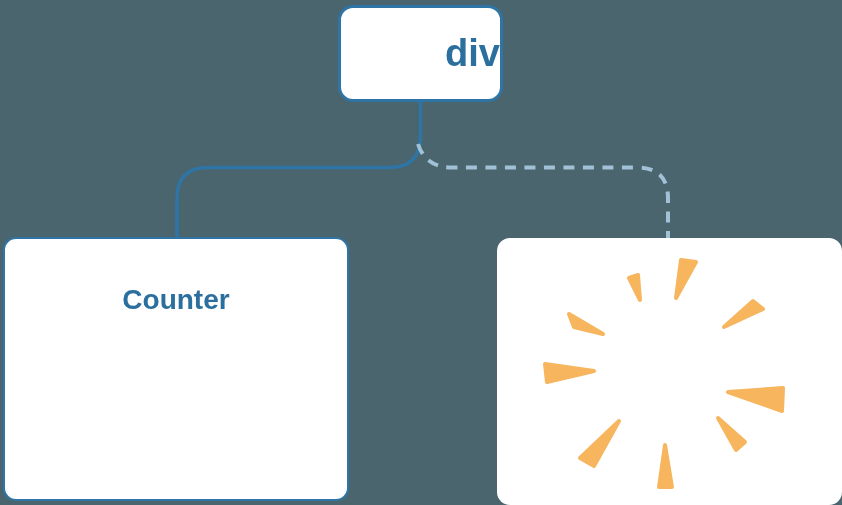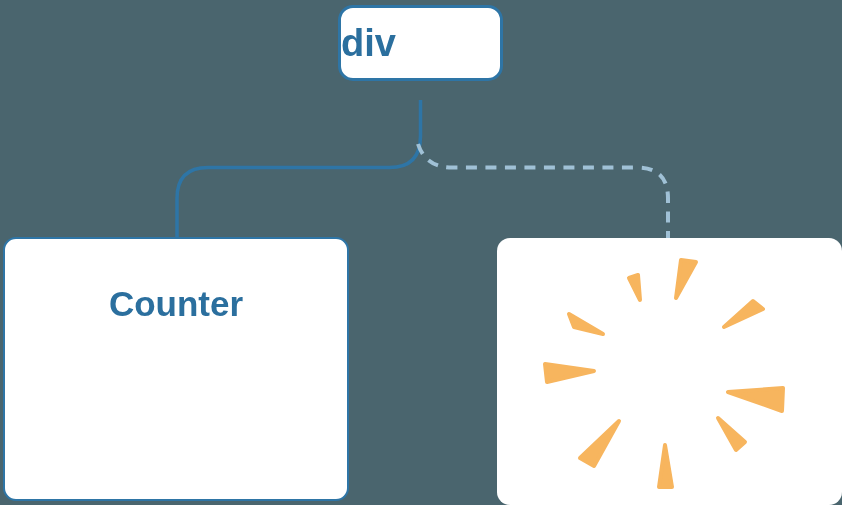--- a/index.html
+++ b/index.html
@@ -21,44 +21,44 @@
     width: 842px; height: 505px;
     pointer-events: none;
   }
   .node {
     position: absolute;
     background: #ffffff;
     box-sizing: border-box;
   }
   .node-root {
     left: 338px; top: 5px;
-    width: 165px; height: 76px;
+    width: 165px; height: 97px;
     border: 3px solid #2e75a6;
     border-radius: 15px;
     display: flex;
     align-items: center;
-    justify-content: flex-start;
+    justify-content: flex-end;
     color: #2b6f9e;
     font-size: 38px;
     font-weight: 600;
   }
   .node-counter {
     left: 3px; top: 237px;
     width: 346px; height: 264px;
     border: 2px solid #2e75a6;
     border-radius: 13px;
   }
   .counter-title {
     position: absolute;
     top: 47px;
     left: 0;
     width: 100%;
     text-align: center;
     color: #2b6f9e;
-    font-size: 35px;
+    font-size: 28px;
     font-weight: 600;
     line-height: 1;
   }
   .state-pill {
     position: absolute;
     left: 40px; top: 120px;
     width: 264px; height: 98px;
     border: 2px solid #6261d6;
     border-radius: 49px;
     box-sizing: border-box;

